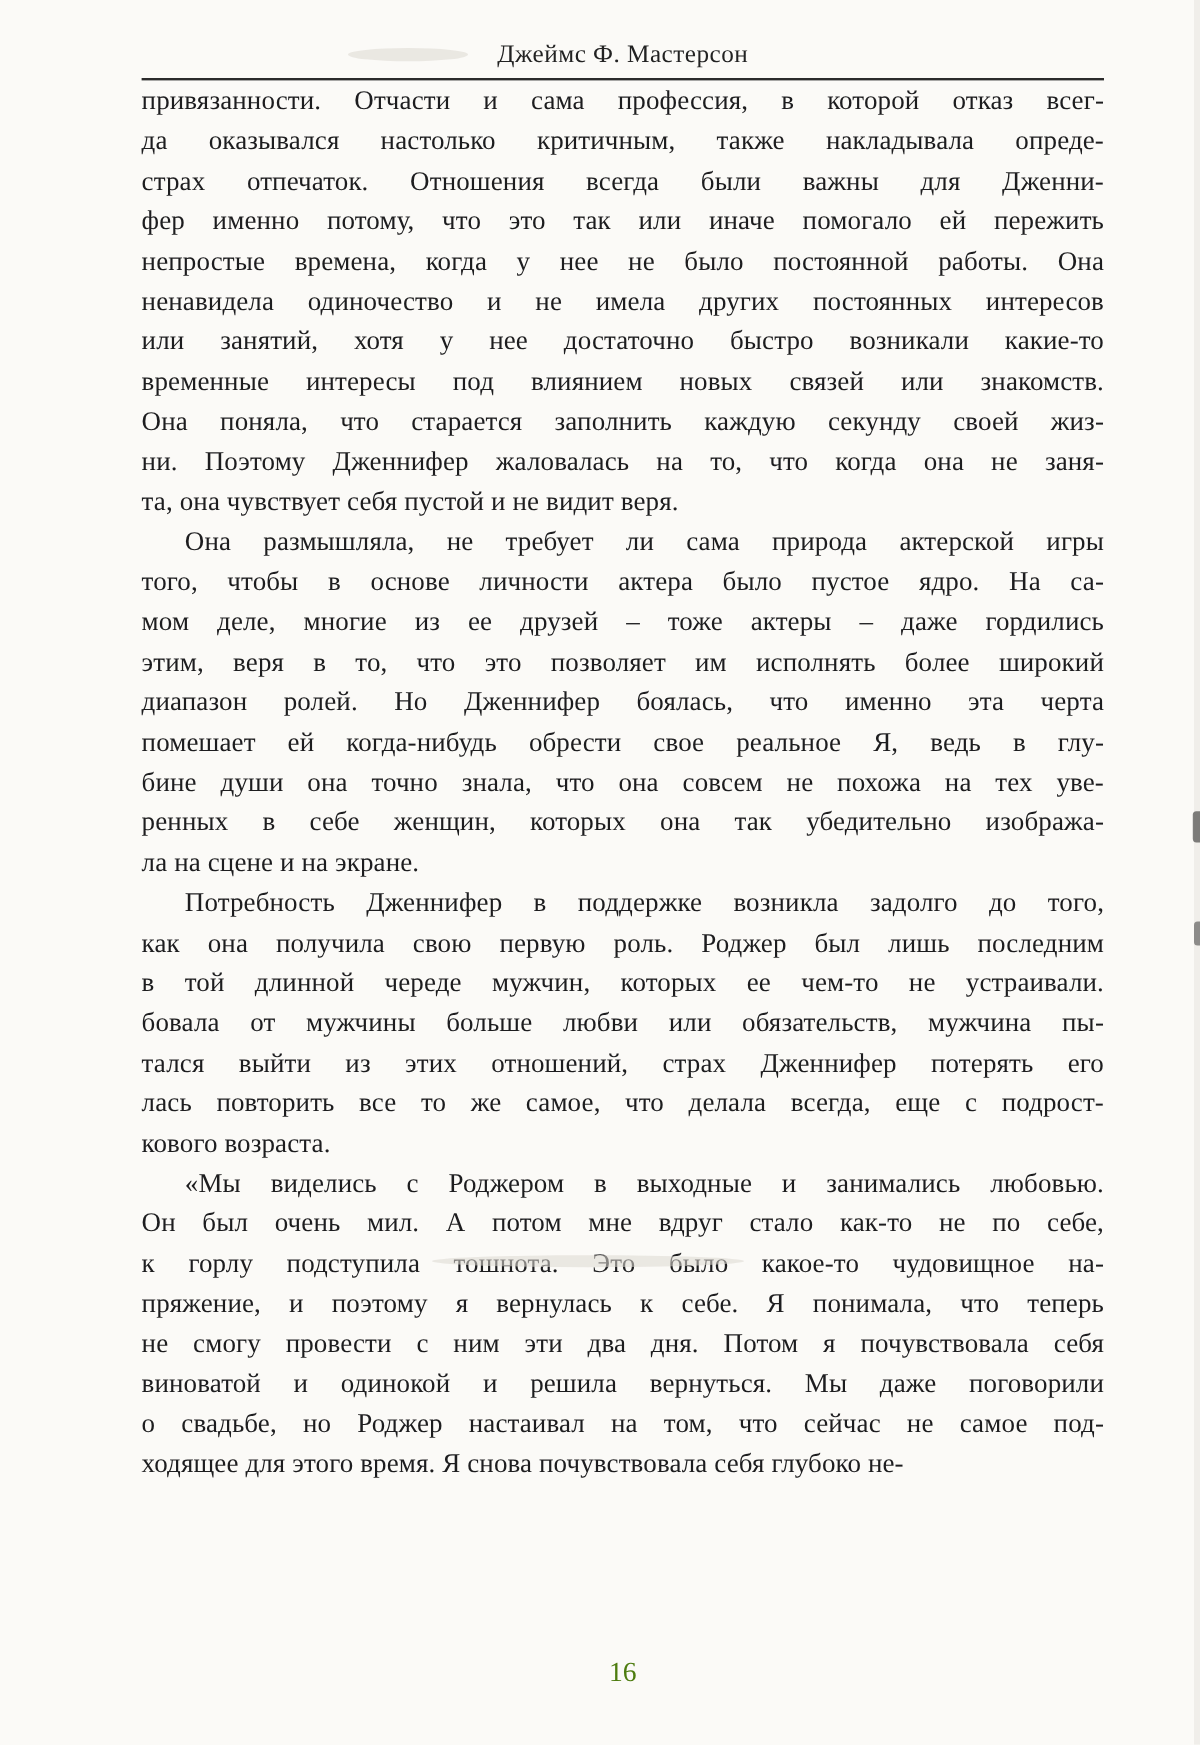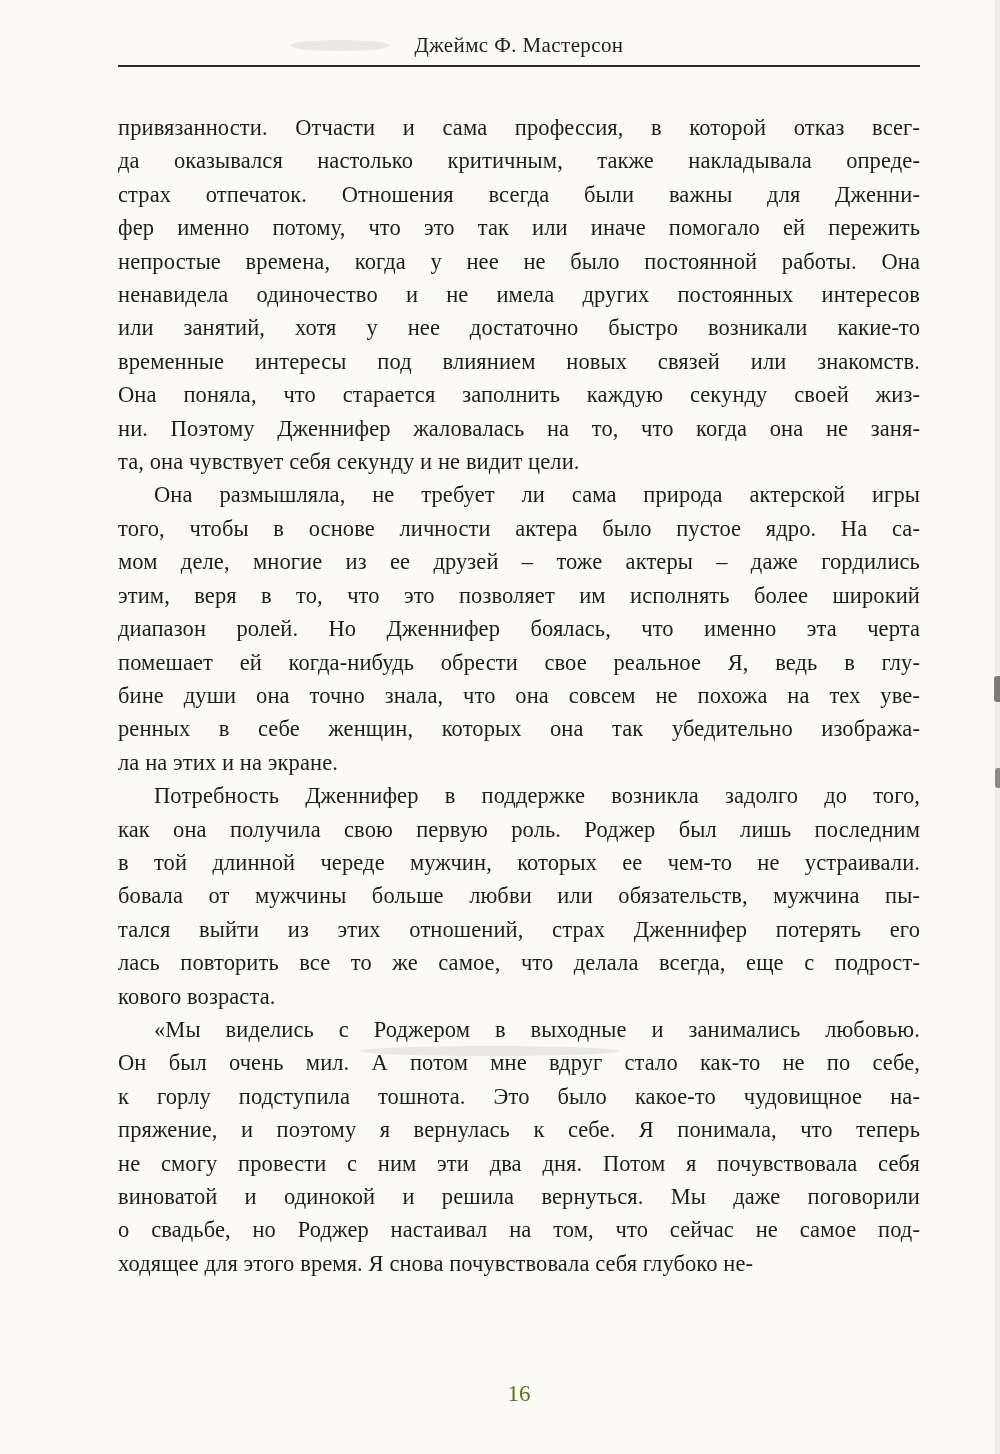--- a/index.html
+++ b/index.html
@@ -12,21 +12,21 @@
     position: relative;
     overflow: hidden;
   }
   .page { position: relative; width: 1000px; height: 1264px; border-radius: 19px; }
   .content-col { margin-left: 118px; width: 802px; }
 
   .running-header { padding-top: 33px; text-align: center; }
   .header-title { font-size: 21px; letter-spacing: 0.4px; color: #222; }
   .header-rule { height: 2px; background: #2b2b2b; margin-top: 7px; }
 
-  .text-block { margin-top: 44px; }
+  .text-block { }
   .paragraph { margin: 0; }
   .line {
     font-size: 22.5px;
     line-height: 33.4px;
     text-align: justify;
     text-align-last: justify;
     letter-spacing: 0.1px;
     white-space: normal;
   }
   .line.last { text-align-last: left; }
@@ -74,32 +74,32 @@
           <div class="line">привязанности. Отчасти и сама профессия, в которой отказ всег-</div>
           <div class="line">да оказывался настолько критичным, также накладывала опреде-</div>
           <div class="line">страх отпечаток. Отношения всегда были важны для Дженни-</div>
           <div class="line">фер именно потому, что это так или иначе помогало ей пережить</div>
           <div class="line">непростые времена, когда у нее не было постоянной работы. Она</div>
           <div class="line">ненавидела одиночество и не имела других постоянных интересов</div>
           <div class="line">или занятий, хотя у нее достаточно быстро возникали какие-то</div>
           <div class="line">временные интересы под влиянием новых связей или знакомств.</div>
           <div class="line">Она поняла, что старается заполнить каждую секунду своей жиз-</div>
           <div class="line">ни. Поэтому Дженнифер жаловалась на то, что когда она не заня-</div>
-          <div class="line last">та, она чувствует себя секунду и не видит цели.</div>
+          <div class="line last">та, она чувствует себя пустой и не видит веря.</div>
         </div>
         <div class="paragraph">
           <div class="line first-indent">Она размышляла, не требует ли сама природа актерской игры</div>
           <div class="line">того, чтобы в основе личности актера было пустое ядро. На са-</div>
           <div class="line">мом деле, многие из ее друзей – тоже актеры – даже гордились</div>
           <div class="line">этим, веря в то, что это позволяет им исполнять более широкий</div>
           <div class="line">диапазон ролей. Но Дженнифер боялась, что именно эта черта</div>
           <div class="line">помешает ей когда-нибудь обрести свое реальное Я, ведь в глу-</div>
           <div class="line">бине души она точно знала, что она совсем не похожа на тех уве-</div>
           <div class="line">ренных в себе женщин, которых она так убедительно изобража-</div>
-          <div class="line last">ла на этих и на экране.</div>
+          <div class="line last">ла на сцене и на экране.</div>
         </div>
         <div class="paragraph">
           <div class="line first-indent">Потребность Дженнифер в поддержке возникла задолго до того,</div>
           <div class="line">как она получила свою первую роль. Роджер был лишь последним</div>
           <div class="line">в той длинной череде мужчин, которых ее чем-то не устраивали.</div>
           <div class="line">бовала от мужчины больше любви или обязательств, мужчина пы-</div>
           <div class="line">тался выйти из этих отношений, страх Дженнифер потерять его</div>
           <div class="line">лась повторить все то же самое, что делала всегда, еще с подрост-</div>
           <div class="line last">кового возраста.</div>
         </div>

